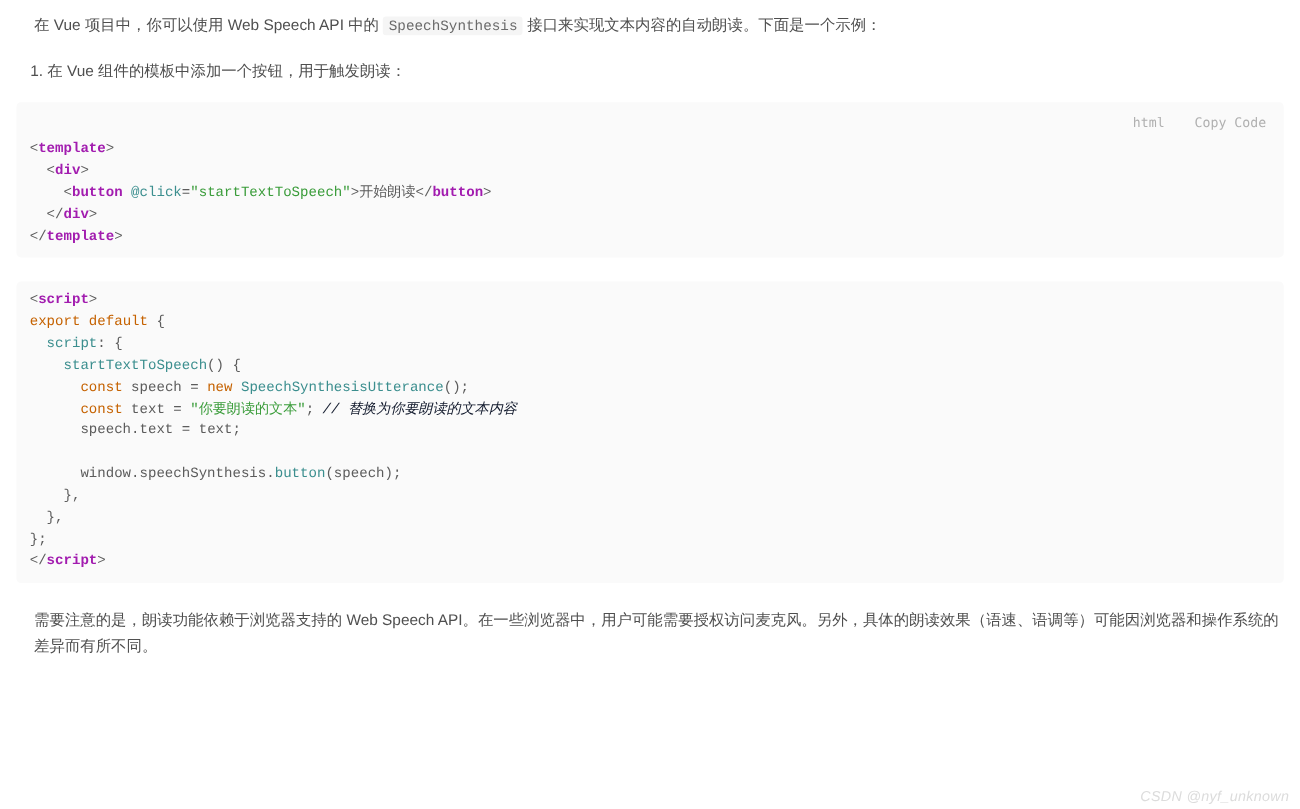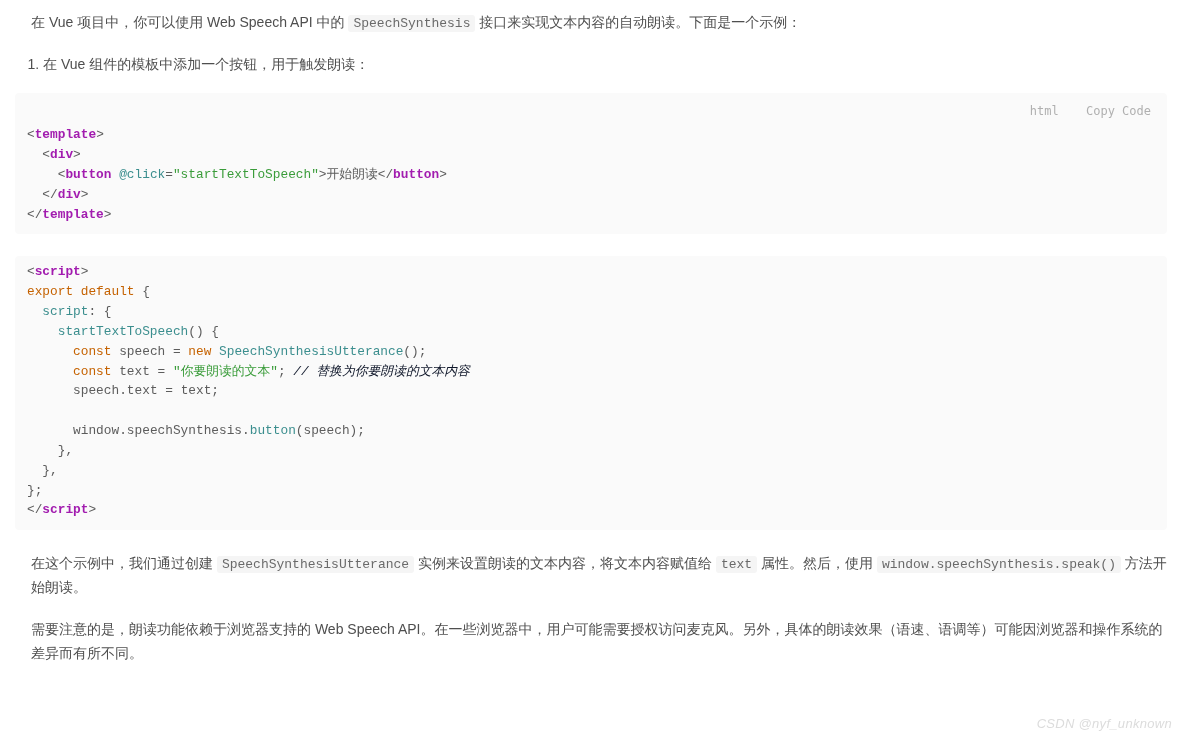--- a/index.html
+++ b/index.html
@@ -120,21 +120,18 @@
       <span class="kw">const</span> <span>text</span> <span class="punct">=</span> <span class="str">"你要朗读的文本"</span><span class="punct">;</span> <span class="cm">// 替换为你要朗读的文本内容</span>
       <span>speech</span><span class="punct">.</span><span>text</span> <span class="punct">=</span> <span>text</span><span class="punct">;</span>
 
       <span>window</span><span class="punct">.</span><span>speechSynthesis</span><span class="punct">.</span><span class="fn">button</span><span class="punct">(</span><span>speech</span><span class="punct">);</span>
     <span class="punct">},</span>
   <span class="punct">},</span>
 <span class="punct">};</span>
 <span class="punct">&lt;/</span><span class="tag">script</span><span class="punct">&gt;</span></pre>
   </div>
 
-  <div class="para">
-    <span>在这个示例中，我们通过创建 </span><code class="inline-code">SpeechSynthesisUtterance</code><span> 实例来设置朗读的文本内容，将文本内容赋值给 </span><code class="inline-code">text</code><span> 属性。然后，使用 </span><code class="inline-code">window.speechSynthesis.speak()</code><span> 方法开始朗读。</span>
-  </div>
 
   <div class="para">需要注意的是，朗读功能依赖于浏览器支持的 Web Speech API。在一些浏览器中，用户可能需要授权访问麦克风。另外，具体的朗读效果（语速、语调等）可能因浏览器和操作系统的差异而有所不同。</div>
 
 </div>
 
 <div class="watermark">CSDN @nyf_unknown</div>
 
 </body></html>

